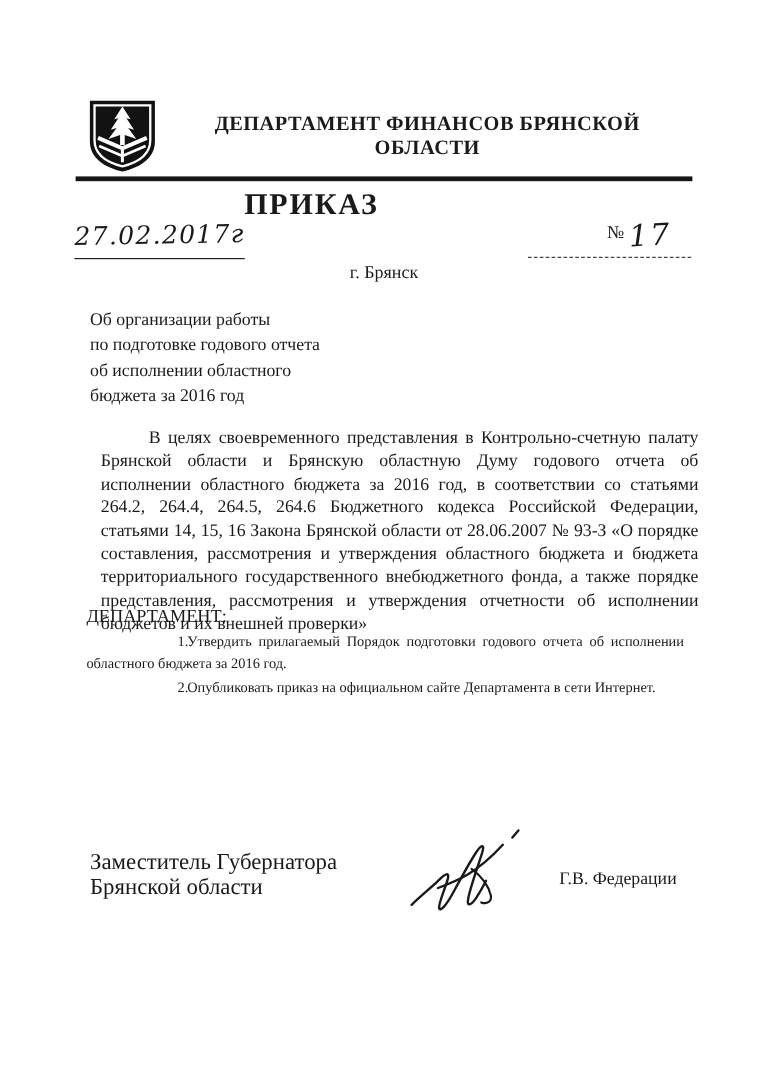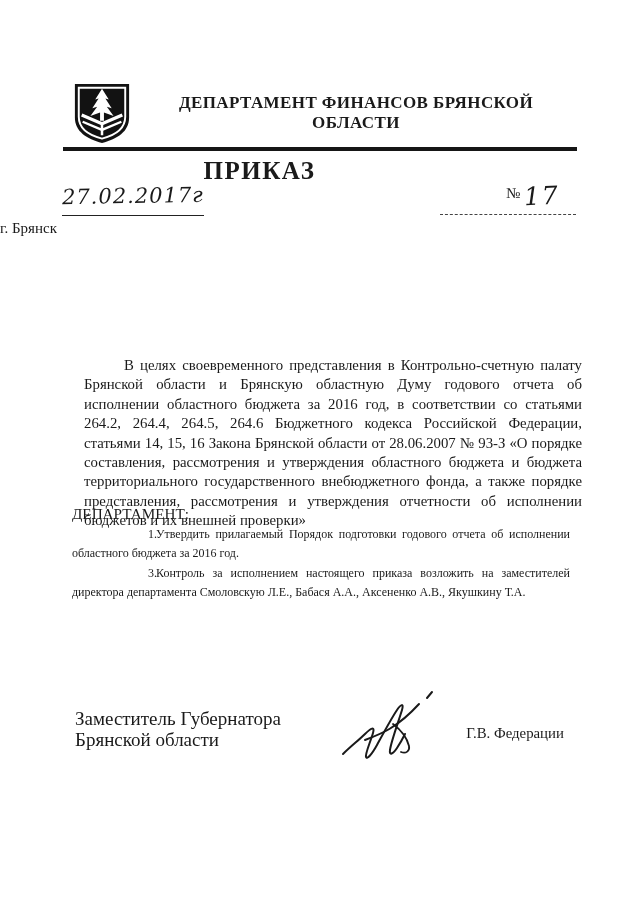--- a/index.html
+++ b/index.html
@@ -33,21 +33,21 @@
     border-bottom:1.6px solid #222;
   }
   .date-line .hand{font-size:21px;letter-spacing:1px;display:inline-block;transform:rotate(-1deg);}
   .number-line{
     position:absolute;left:440px;top:181px;width:136px;height:33px;
     border-bottom:1.4px dashed #444;
     text-align:right;white-space:nowrap;
   }
   .number-sign{font-size:15px;vertical-align:6px;}
   .number-line .hand{font-size:25px;letter-spacing:2px;display:inline-block;transform:rotate(-3deg);padding-right:16px;}
-  .place{position:absolute;left:0;top:220px;width:640px;text-align:left;font-size:15px;}
+  .place{position:absolute;left:0;top:220px;width:640px;text-align:center;font-size:15px;}
   
   .subject{position:absolute;left:75px;top:257px;font-size:14.8px;line-height:21px;}
   
   .body-intro{
     position:absolute;left:72px;top:344px;width:498px;margin:12px;
     font-size:14.8px;line-height:19.4px;text-align:justify;text-indent:40px;
   }
   .decree-word{position:absolute;left:72px;top:505px;font-size:15.2px;}
   .items{position:absolute;left:72px;top:525px;width:498px;}
   .items p{margin:0;font-size:12px;line-height:19.4px;text-align:justify;text-indent:38px;}
@@ -84,28 +84,34 @@
     <span class="hand">27.02.2017г</span>
   </div>
 
   <div class="number-line">
     <span class="number-sign">№</span>
     <span class="hand">17</span>
   </div>
 
   <div class="place">г. Брянск</div>
 
+  <div class="subject">
+    <div>Об организации работы</div>
+    <div>по подготовке годового отчета</div>
+    <div>об исполнении областного</div>
+    <div>бюджета за 2016 год</div>
+  </div>
 
   <p class="body-intro">В целях своевременного представления в Контрольно-счетную палату Брянской области и Брянскую областную Думу годового отчета об исполнении областного бюджета за 2016 год, в соответствии со статьями 264.2, 264.4, 264.5, 264.6 Бюджетного кодекса Российской Федерации, статьями 14, 15, 16 Закона Брянской области от 28.06.2007 № 93-З «О порядке составления, рассмотрения и утверждения областного бюджета и бюджета территориального государственного внебюджетного фонда, а также порядке представления, рассмотрения и утверждения отчетности об исполнении бюджетов и их внешней проверки»</p>
 
   <div class="decree-word">ДЕПАРТАМЕНТ:</div>
 
   <div class="items">
     <p><span class="num">1.</span><span>Утвердить прилагаемый Порядок подготовки годового отчета об исполнении областного бюджета за 2016 год.</span></p>
-    <p><span class="num">3.</span><span>Контроль за исполнением настоящего приказа возложить на заместителей директора департамента Смоловскую Л.Е., Бабася А.А., Аксененко А.В., Якушкину Т.А.</span></p>
+    <p><span class="num">2.</span><span>Опубликовать приказ на официальном сайте Департамента в сети Интернет.</span></p>
   </div>
 
   <div class="sig-position">
     <div>Заместитель Губернатора</div>
     <div>Брянской области</div>
   </div>
 
   <span class="sig-stroke">
     <svg width="110" height="85" viewBox="0 0 110 85" xmlns="http://www.w3.org/2000/svg">
       <path d="M8,66 C16,58 24,52 30,46 C36,40 40,38 38,45 C35,55 30,66 31,69 C32,72 37,66 42,57 C48,46 56,31 62,22 C66,16 69,15 67,22 C63,35 56,54 55,62 C54,68 58,66 62,60 C66,54 68,50 70,46" fill="none" stroke="#1a1a1a" stroke-width="2" stroke-linecap="round"></path>

